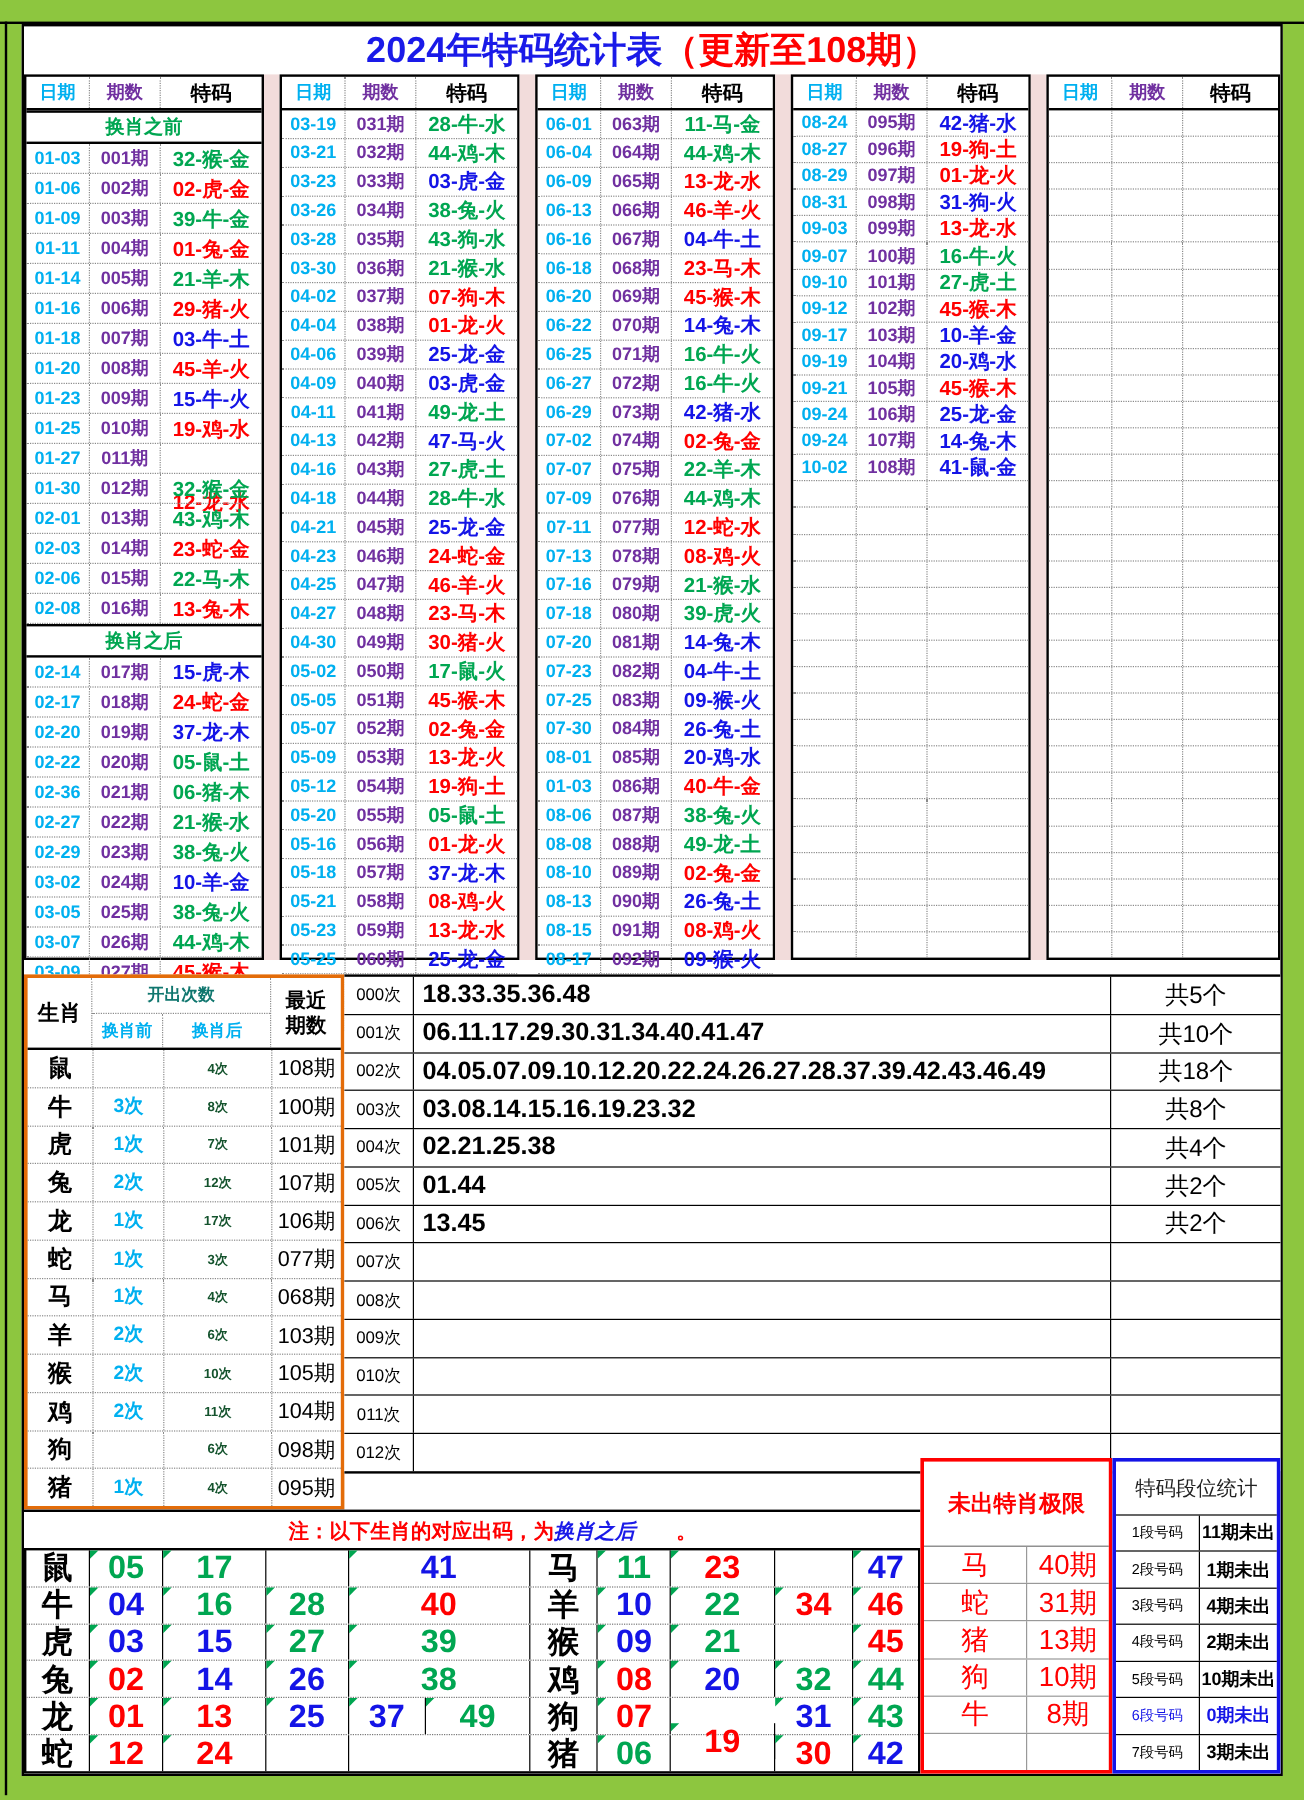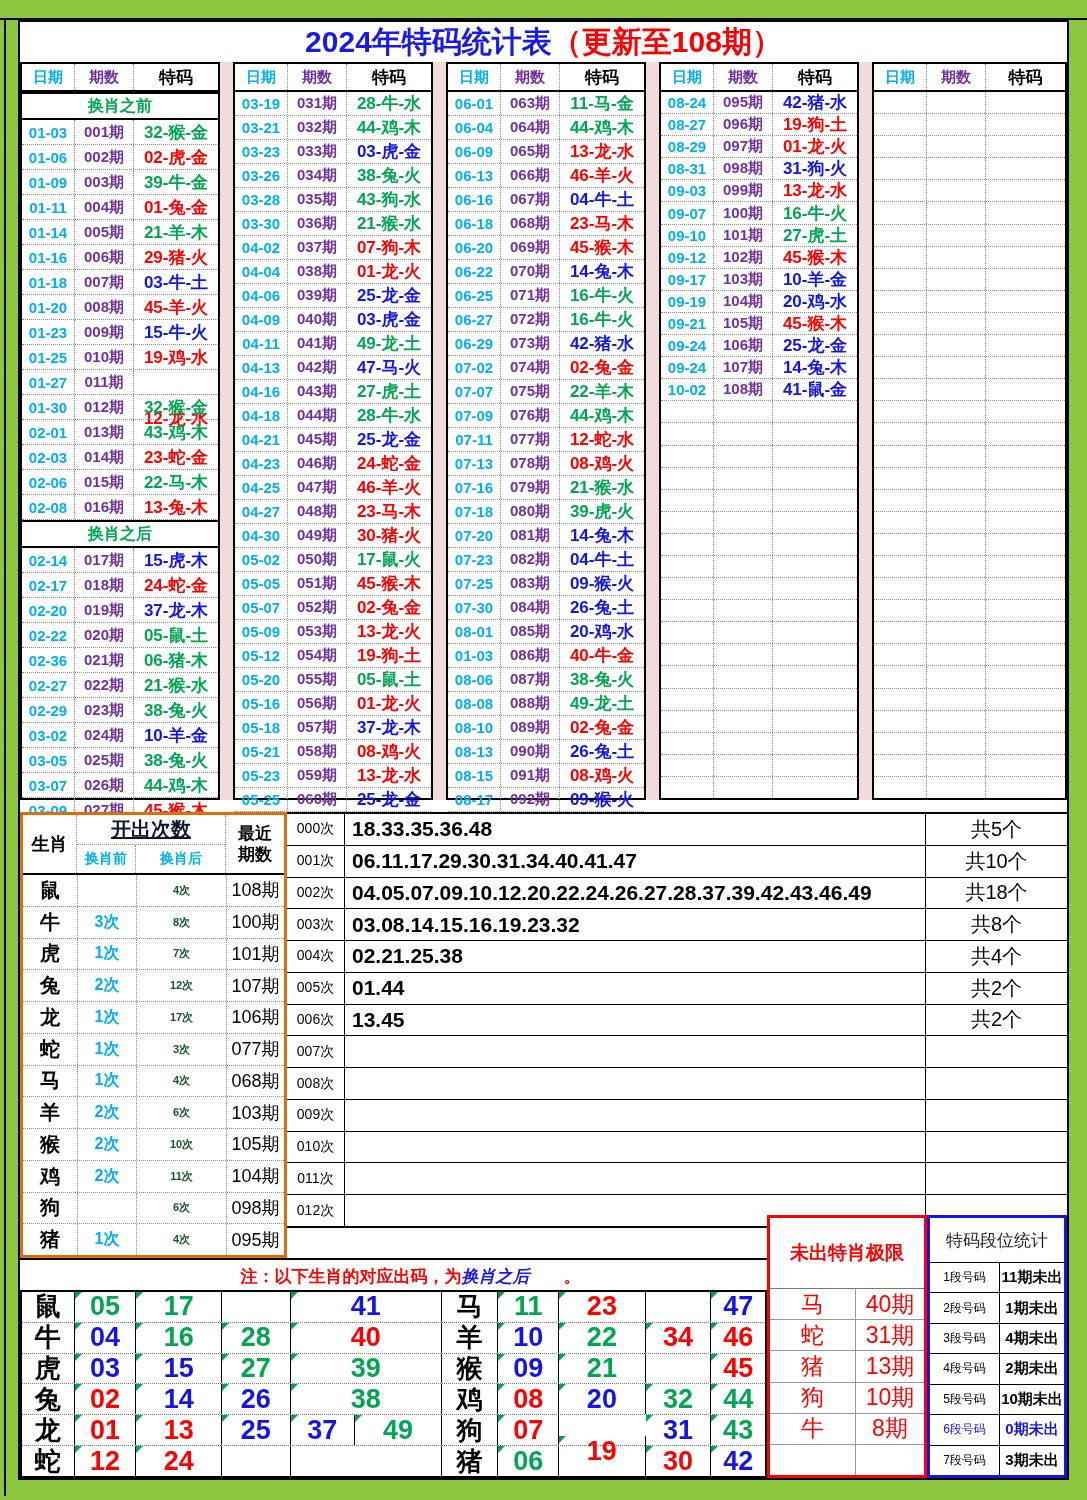--- a/index.html
+++ b/index.html
@@ -31,22 +31,22 @@
   .scell{width:100%;display:flex;align-items:center;justify-content:center;
          color:#00A651;font-weight:bold;font-size:16px;}
   .cy{color:#00B0F0;} .pu{color:#7030A0;}
   
   #zodiac-stats{position:absolute;left:0;top:790px;width:267px;height:446px;background:#fff;
                 border:3px solid #E36C09;box-sizing:border-box;display:flex;flex-direction:column;}
   .zs-head{flex:none;height:58px;display:flex;border-bottom:2px solid #000;}
   .zs-hz{width:54px;display:flex;align-items:center;justify-content:center;font-size:18px;font-weight:bold;
          border-right:1px dotted #8a8a8a;box-sizing:border-box;}
   .zs-hmid{width:149px;display:flex;flex-direction:column;border-right:1px dotted #8a8a8a;box-sizing:border-box;}
-  .zs-hcount{flex:1;display:flex;align-items:center;justify-content:center;color:#0f172a;
-             font-weight:bold;font-size:20px;border-bottom:1px dotted #8a8a8a;text-decoration:underline;}
+  .zs-hcount{flex:1;display:flex;align-items:center;justify-content:center;color:#0f766e;
+             font-weight:bold;font-size:14px;border-bottom:1px dotted #8a8a8a;}
   .zs-hsub{flex:1;display:flex;}
   .zs-hb,.zs-ha{flex:none;display:flex;align-items:center;justify-content:center;color:#00B0F0;
                 font-weight:bold;font-size:14px;box-sizing:border-box;}
   .zs-hb{width:59px;border-right:1px dotted #8a8a8a;}
   .zs-ha{width:90px;}
   .zs-hr{flex:1;display:flex;flex-direction:column;align-items:center;justify-content:center;
          font-size:17px;font-weight:bold;line-height:1.25;}
   .zs-body{flex:1;display:flex;flex-direction:column;}
   .zs-row{flex:1;display:flex;border-bottom:1px dotted #8a8a8a;min-height:0;}
   .zs-body .zs-row:last-child{border-bottom:none;}

